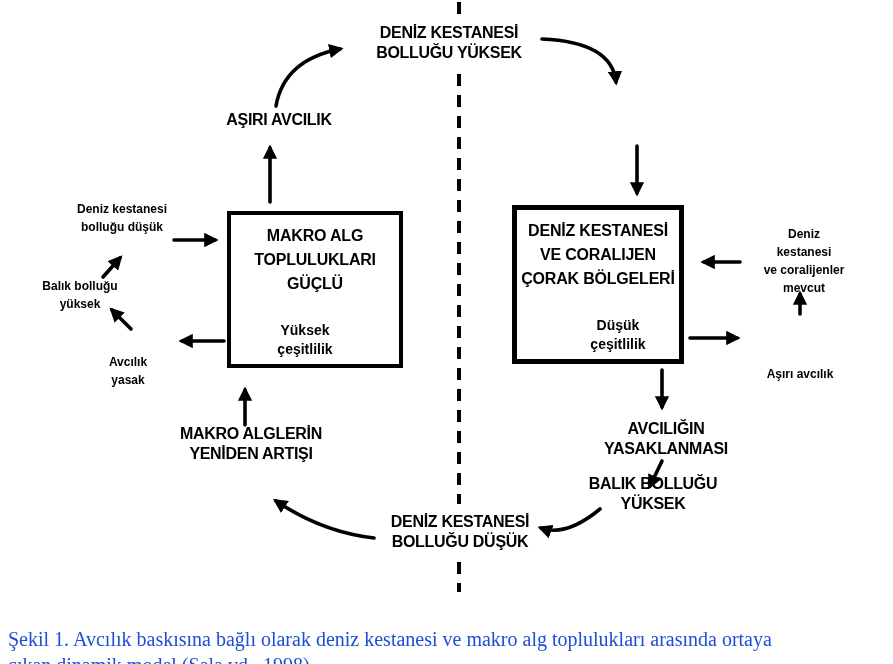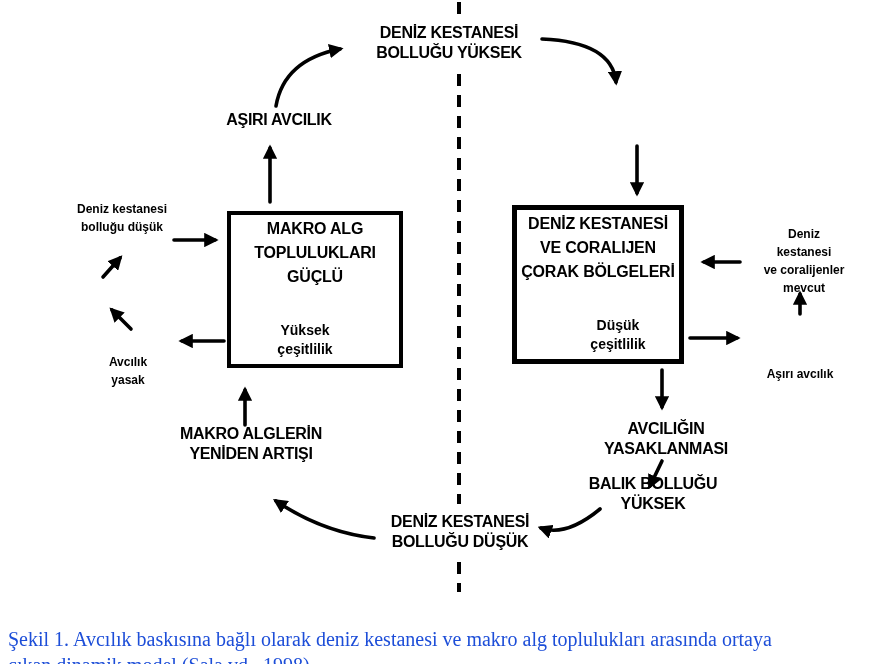--- a/index.html
+++ b/index.html
@@ -13,21 +13,21 @@
     text-align:center; white-space:pre-line; color:#000;
   }
   .lbl-lg { font-weight:700; font-size:16px; line-height:20px; letter-spacing:-0.3px; }
   .lbl-sm { font-weight:700; font-size:12px; line-height:18px; }
   .node-box {
     position:absolute; box-sizing:border-box; background:#fff;
   }
   .box-left  { left:227px; top:211px; width:176px; height:157px; border:4px solid #000; }
   .box-right { left:512px; top:205px; width:172px; height:159px; border:5px solid #000; }
   .box-title {
-    margin-top:2px; text-align:center; white-space:pre-line;
+    margin-top:9px; text-align:center; white-space:pre-line;
     font-weight:700; font-size:16px; line-height:24px; letter-spacing:-0.2px;
   }
   .box-note {
     position:absolute; bottom:5px; width:100%; text-align:center; white-space:pre-line;
     font-weight:700; font-size:14px; line-height:19px;
   }
   .box-left  .box-note { transform:translateX(-10px); }
   .box-right .box-note { transform:translateX(20px); }
   .caption {
     position:absolute; left:8px; top:626px; width:880px;
@@ -75,20 +75,22 @@
       <path d="M374,538 Q322,532 276,501" marker-end="url(#arw)"></path>
     </g>
   </svg>
 
   <div class="lbl lbl-lg" style="left:449px; top:23px;">DENİZ KESTANESİ
 BOLLUĞU YÜKSEK</div>
   <div class="lbl lbl-lg" style="left:279px; top:110px;">AŞIRI AVCILIK</div>
 
   <div class="lbl lbl-sm" style="left:122px; top:200px;">Deniz kestanesi
 bolluğu düşük</div>
+  <div class="lbl lbl-sm" style="left:80px;  top:277px;">Balık bolluğu
+yüksek</div>
   <div class="lbl lbl-sm" style="left:128px; top:322px;margin-top:31px;">Avcılık
 yasak</div>
 
   <div class="lbl lbl-sm" style="left:804px; top:225px;">Deniz kestanesi
 ve coralijenler
 mevcut</div>
   <div class="lbl lbl-sm" style="left:800px; top:320px;margin-top:45px;">Aşırı avcılık</div>
 
   <div class="lbl lbl-lg" style="left:666px; top:419px;">AVCILIĞIN
 YASAKLANMASI</div>

